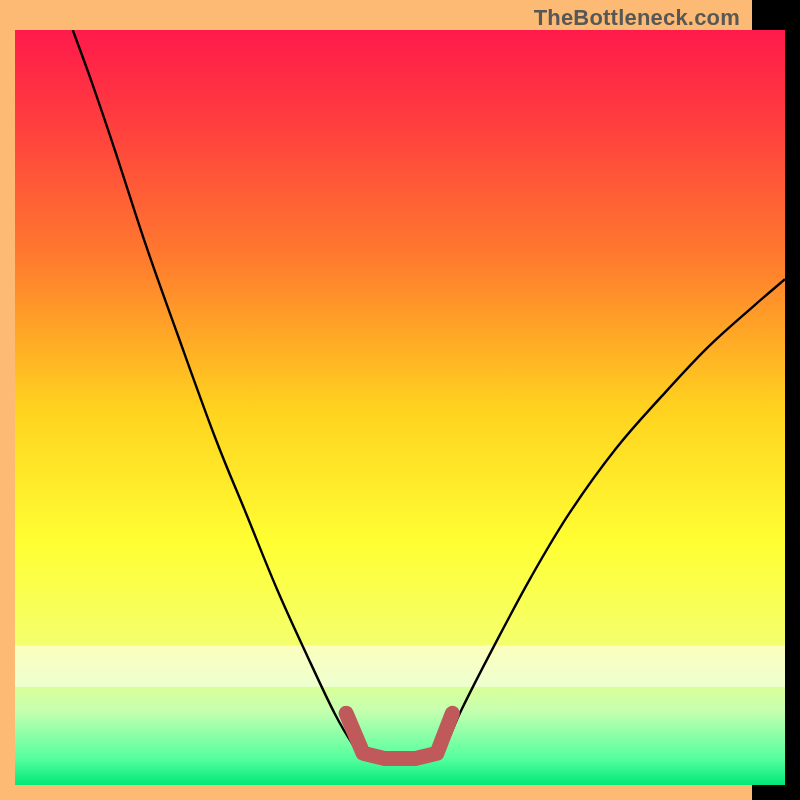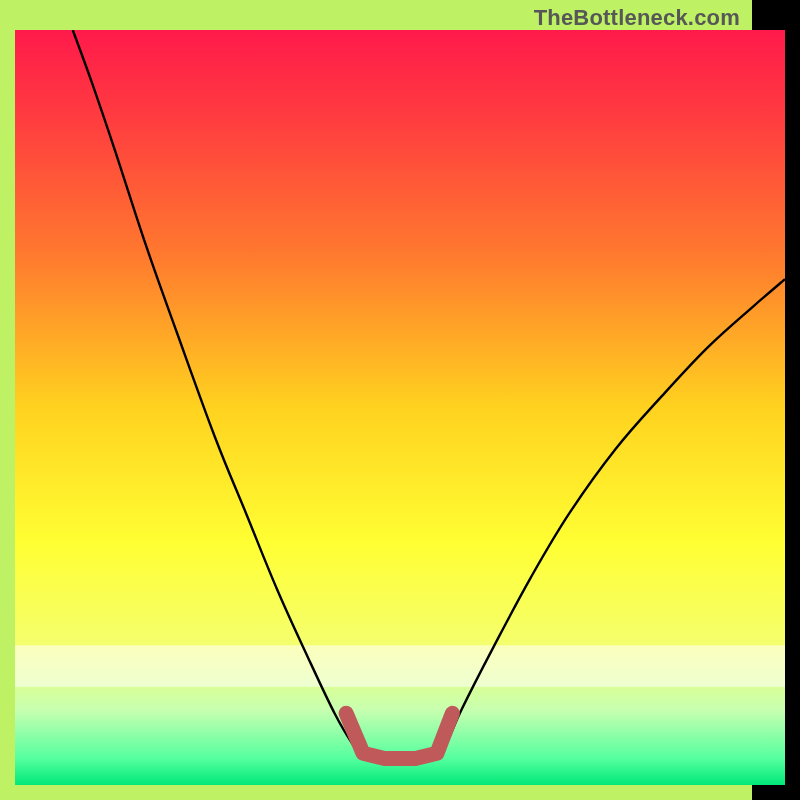--- a/index.html
+++ b/index.html
@@ -7,21 +7,21 @@
     padding: 0;
     width: 800px;
     height: 800px;
     background: #000;
     overflow: hidden;
   }
   .frame {
     position: relative;
     width: 752px;
     height: 800px;
-    background: #bef264;
+    background: #fdba74;
   }
   .watermark {
     position: absolute;
     top: 5px;
     right: 12px;
     font-family: Arial, Helvetica, sans-serif;
     font-size: 22px;
     font-weight: 600;
     color: #575757;
     letter-spacing: 0.2px;

